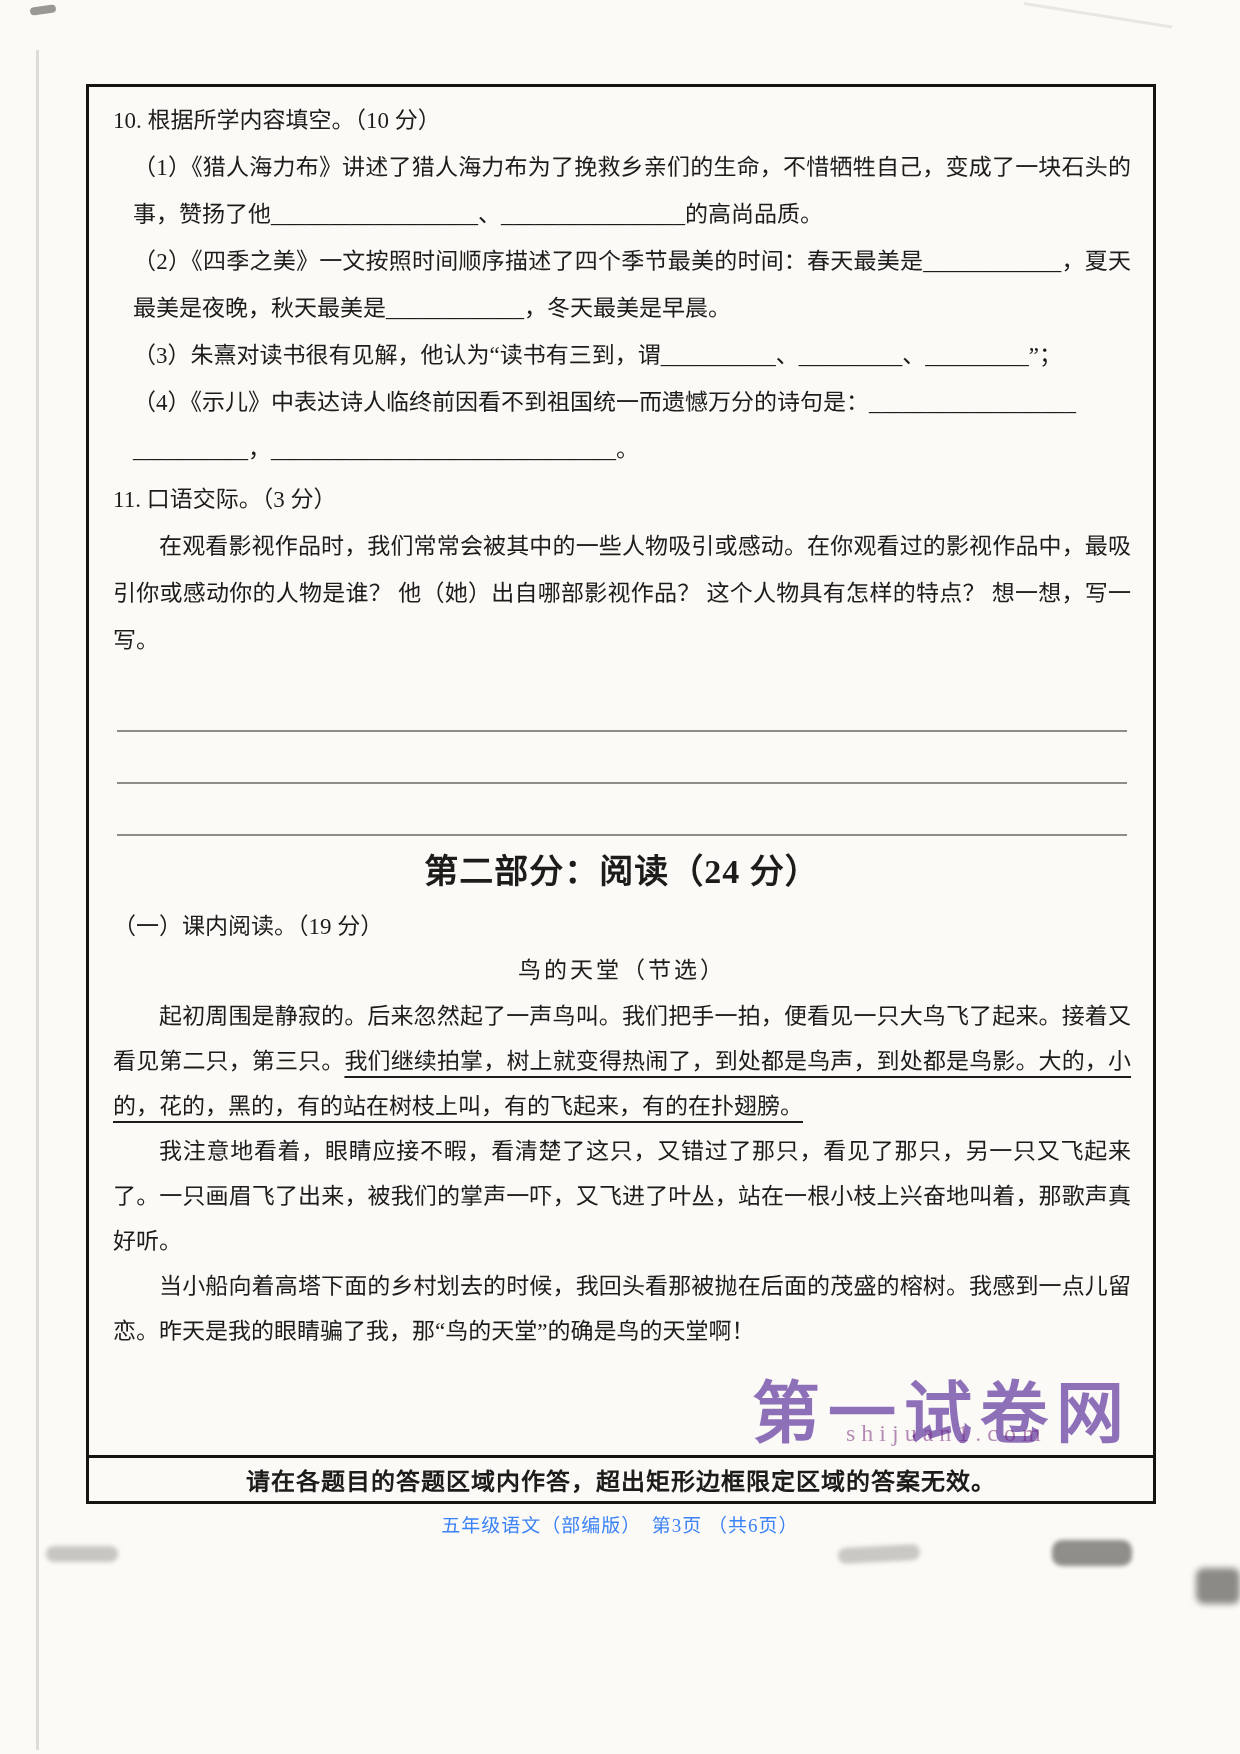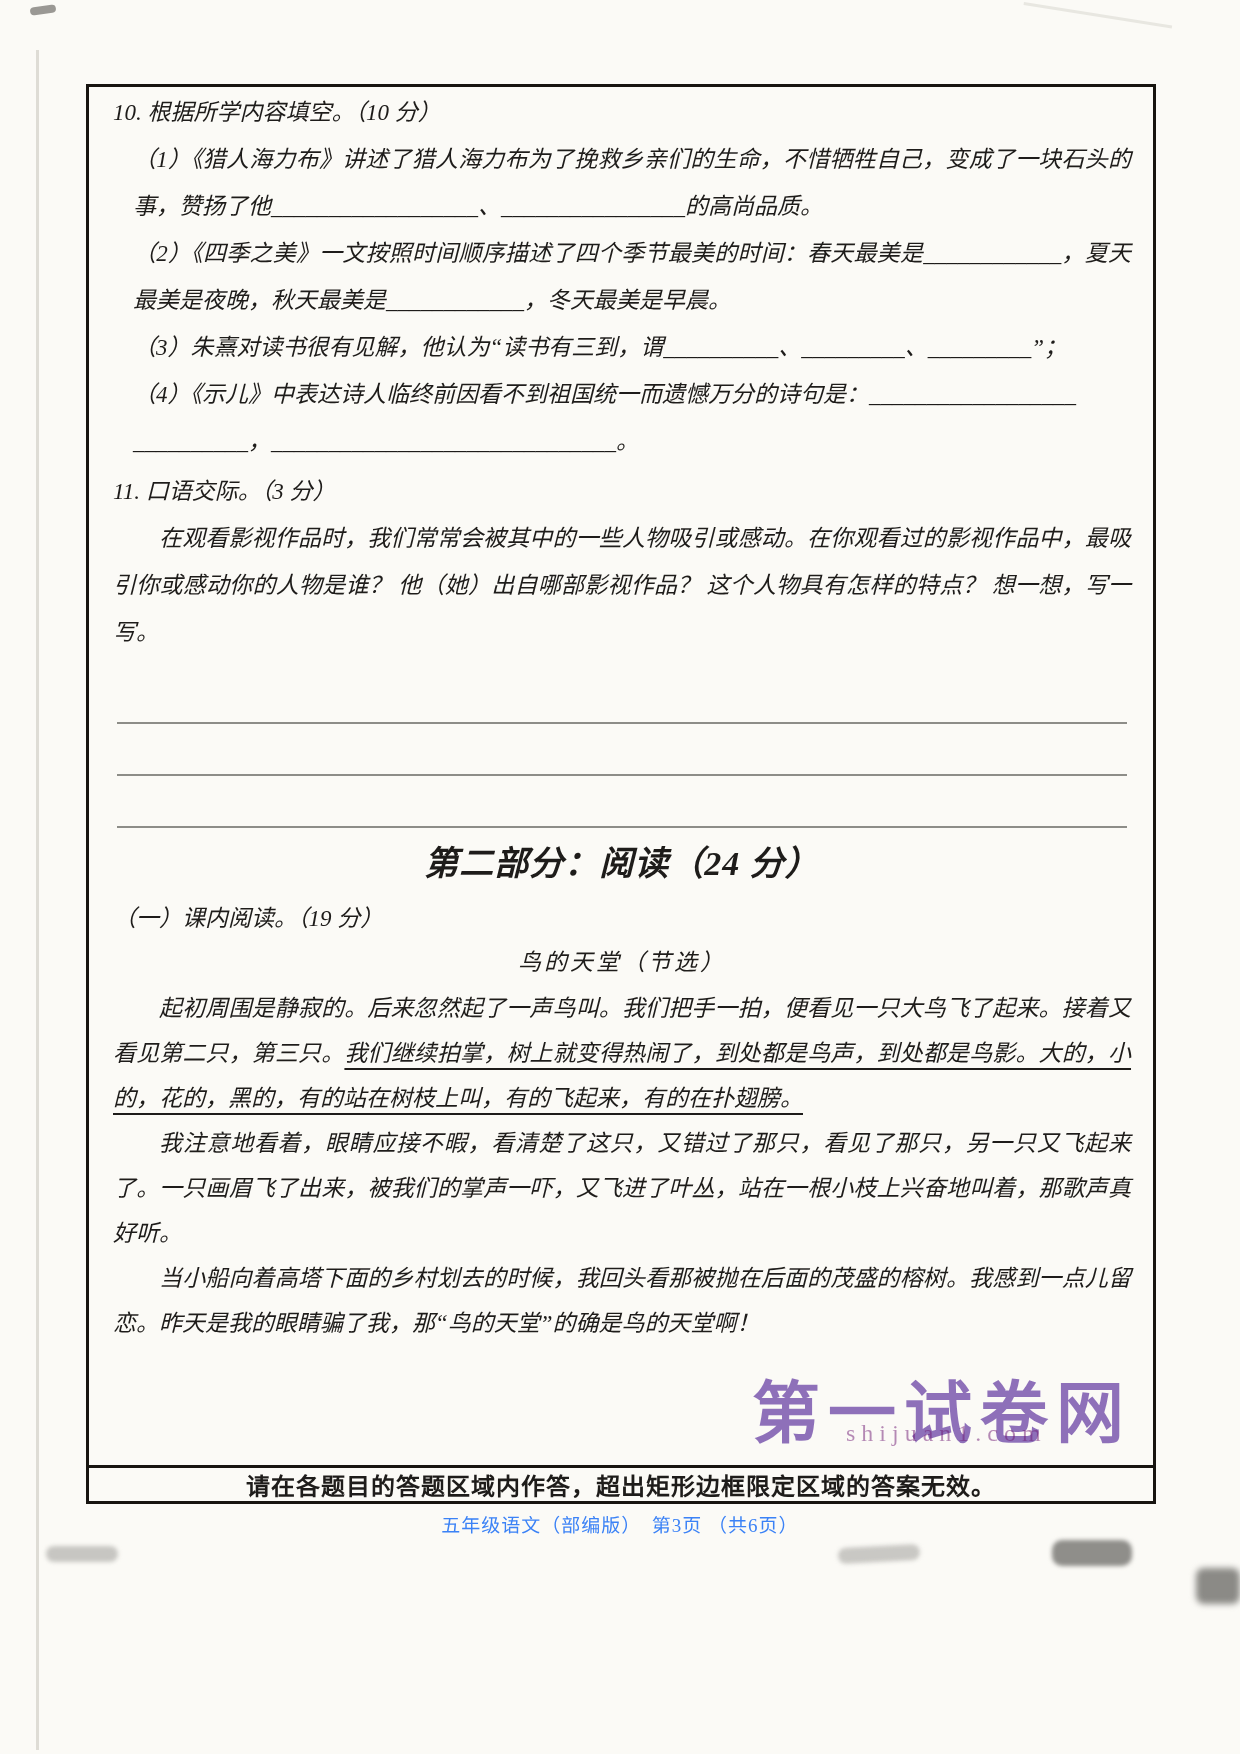--- a/index.html
+++ b/index.html
@@ -29,23 +29,22 @@
 
   .sheet {
     position: absolute; left: 86px; top: 84px;
     width: 1070px; height: 1420px;
     border: 3px solid #171410;
     display: flex; flex-direction: column;
     background: transparent;
   }
   .content {
     flex: 1 1 auto; overflow: hidden;
-    padding: 2px 22px 0 24px;
+    padding: 10px 22px 0 24px;
     font-size: 23px;
-    font-style: italic;
   }
   p { margin: 0; }
 
   .q-title { line-height: 47px; }
   .q-item { margin-left: 20px; line-height: 47px; text-align: justify; }
   .q11-title { margin-top: 3px; }
   .q11-prompt { line-height: 47px; text-indent: 2em; text-align: justify; }
 
   .answer-lines { margin: 16px 4px 4px 4px; }
   .answer-line { height: 52px; border-bottom: 2px solid #8d8d88; }
@@ -60,21 +59,21 @@
     letter-spacing: 3px; margin-bottom: 2px;
   }
   .passage { line-height: 45px; text-indent: 2em; text-align: justify; }
   .ul {
     text-decoration: underline;
     text-underline-offset: 7px;
     text-decoration-thickness: 1.5px;
   }
 
   .notice-bar {
-    flex: 0 0 auto; height: 36px;
+    flex: 0 0 auto; height: 46px;
     border-top: 3px solid #171410;
     display: flex; align-items: center; justify-content: center;
     font-size: 24px; font-weight: bold; letter-spacing: 1px;
   }
 
   .footer {
     position: absolute; left: 0; top: 1510px; width: 100%;
     text-align: center; font-size: 19px; color: #3b82f6; letter-spacing: 1px;
   }
 </style>

